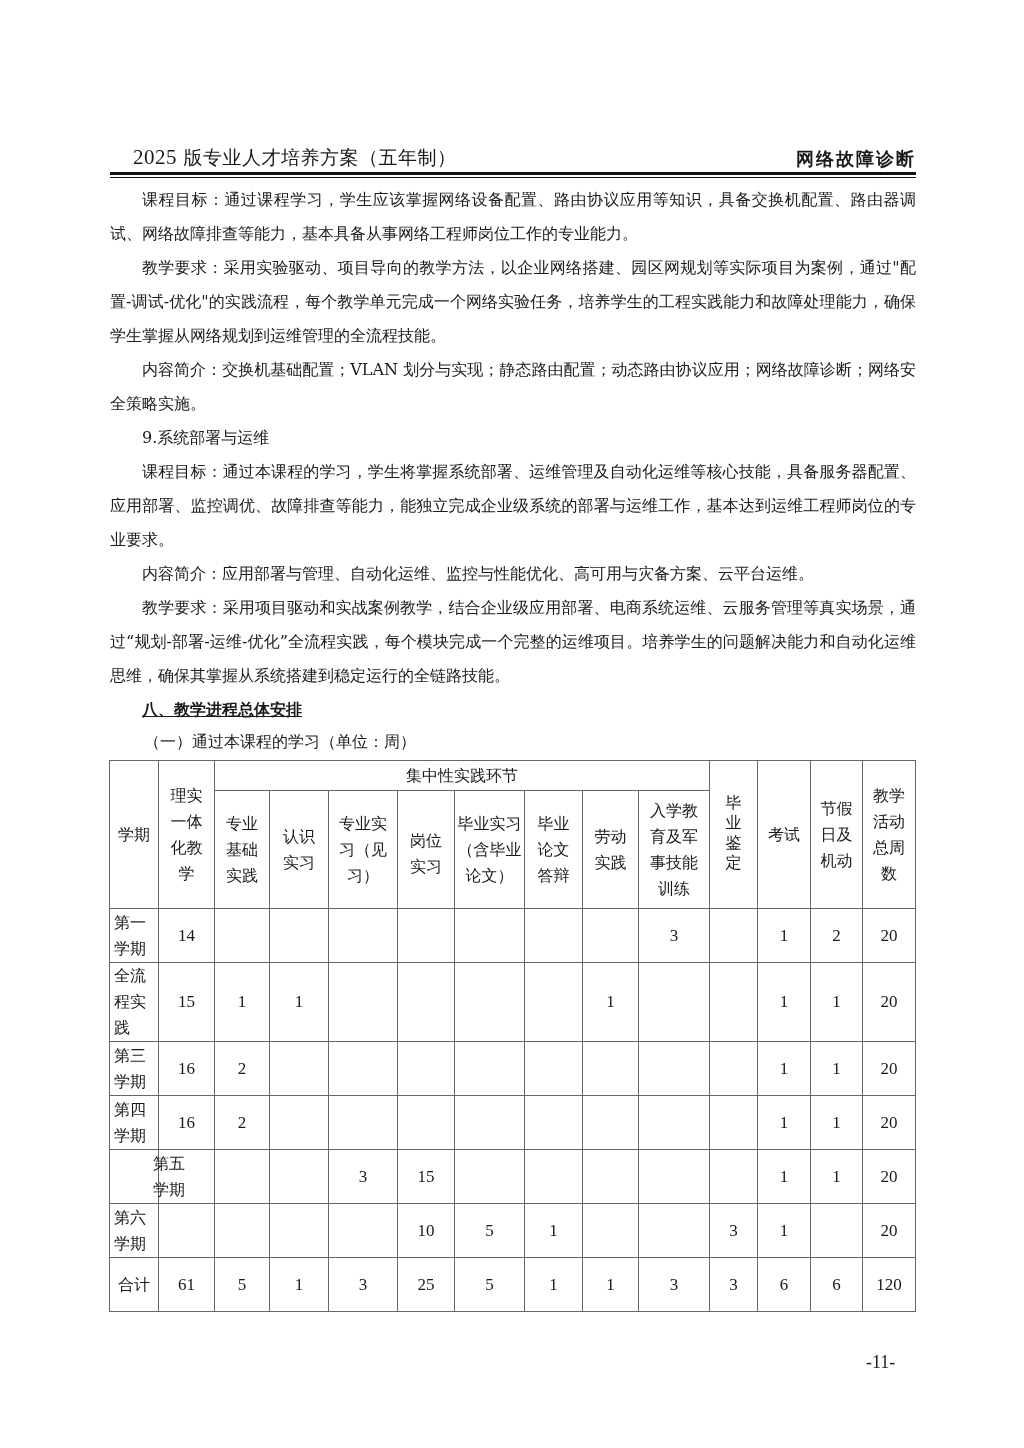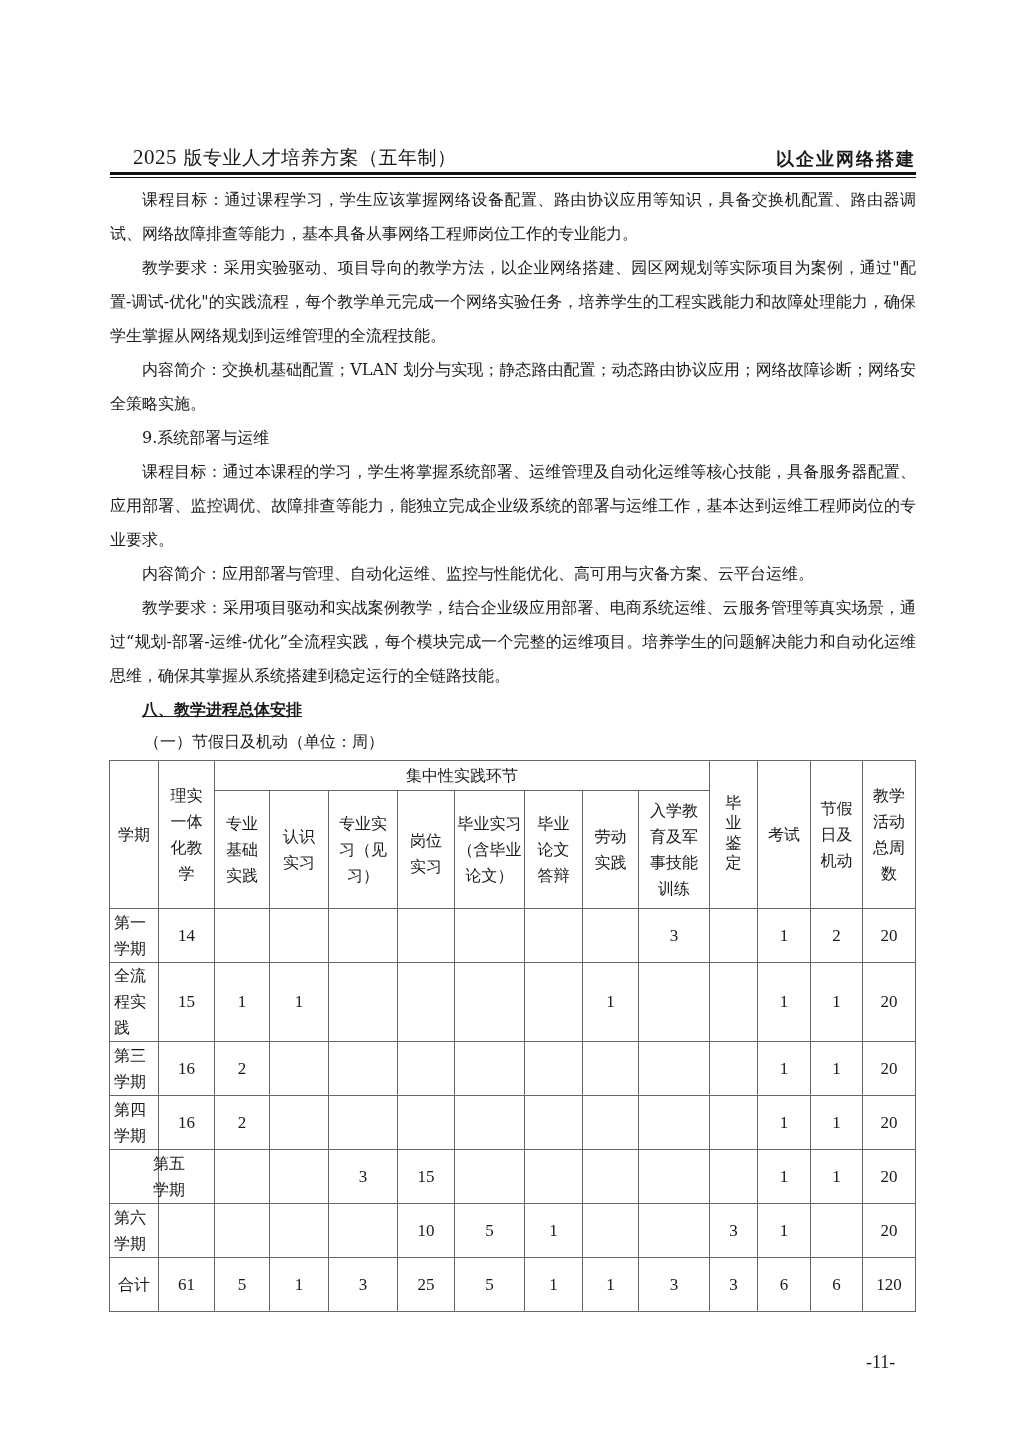--- a/index.html
+++ b/index.html
@@ -24,35 +24,35 @@
   .vert { display:inline-block; width:18px; line-height:20px; word-break:break-all; }
   .num { font-family:"Liberation Serif", serif; font-size:17px; }
   .term { line-height:26px; text-align:left !important; padding-left:4px !important; }
   .pageno { position:absolute; left:866px; top:1352px; font-family:"Liberation Serif", serif; font-size:18px; }
 </style>
 </head>
 <body>
 
 <div class="header">
   <div class="left"><span class="yr">2025</span><span> 版专业人才培养方案（五年制）</span></div>
-  <div class="right">以企业网络搭建</div>
+  <div class="right">网络故障诊断</div>
 </div>
 <div class="rule1"></div>
 <div class="rule2"></div>
 
 <div class="body-text" id="body-text">
     <p class="indent">课程目标：通过课程学习，学生应该掌握网络设备配置、路由协议应用等知识，具备交换机配置、路由器调试、网络故障排查等能力，基本具备从事网络工程师岗位工作的专业能力。</p>
     <p class="indent">教学要求：采用实验驱动、项目导向的教学方法，以企业网络搭建、园区网规划等实际项目为案例，通过"配置-调试-优化"的实践流程，每个教学单元完成一个网络实验任务，培养学生的工程实践能力和故障处理能力，确保学生掌握从网络规划到运维管理的全流程技能。</p>
     <p class="indent">内容简介：交换机基础配置；VLAN 划分与实现；静态路由配置；动态路由协议应用；网络故障诊断；网络安全策略实施。</p>
     <p class="indent">9.系统部署与运维</p>
     <p class="indent">课程目标：通过本课程的学习，学生将掌握系统部署、运维管理及自动化运维等核心技能，具备服务器配置、应用部署、监控调优、故障排查等能力，能独立完成企业级系统的部署与运维工作，基本达到运维工程师岗位的专业要求。</p>
     <p class="indent">内容简介：应用部署与管理、自动化运维、监控与性能优化、高可用与灾备方案、云平台运维。</p>
     <p class="indent">教学要求：采用项目驱动和实战案例教学，结合企业级应用部署、电商系统运维、云服务管理等真实场景，通过“规划-部署-运维-优化”全流程实践，每个模块完成一个完整的运维项目。培养学生的问题解决能力和自动化运维思维，确保其掌握从系统搭建到稳定运行的全链路技能。</p>
     <p class="h">八、教学进程总体安排</p>
-    <p class="sub">（一）节假日及机动（单位：周）</p>
+    <p class="sub">（一）通过本课程的学习（单位：周）</p>
   </div>
 
 <table class="weeks" id="weeks-table">
   <colgroup>
     <col style="width:49px">
       <col style="width:56px">
       <col style="width:55px">
       <col style="width:59px">
     <col style="width:69px">
       <col style="width:57px">

